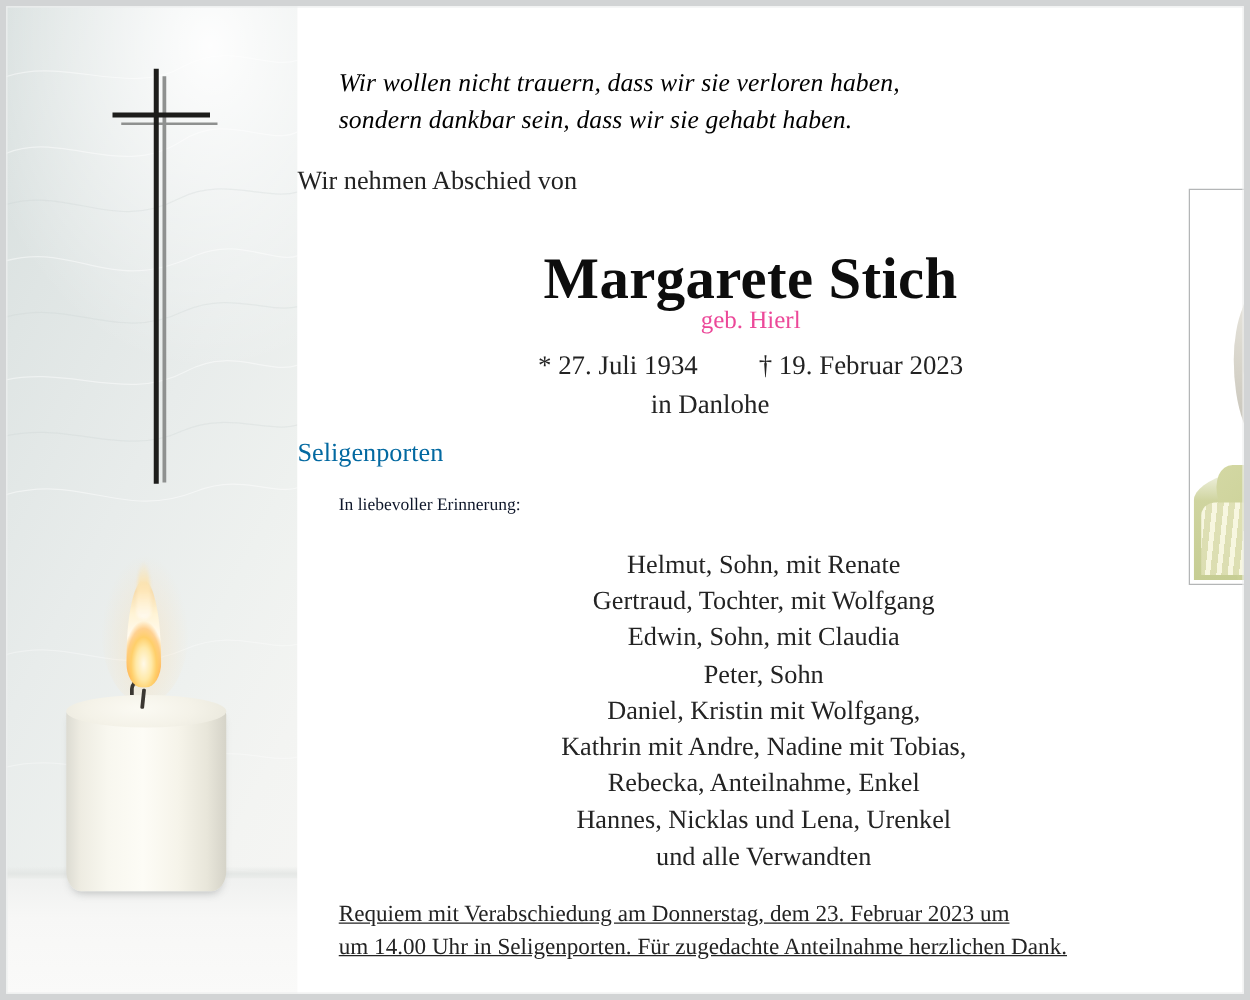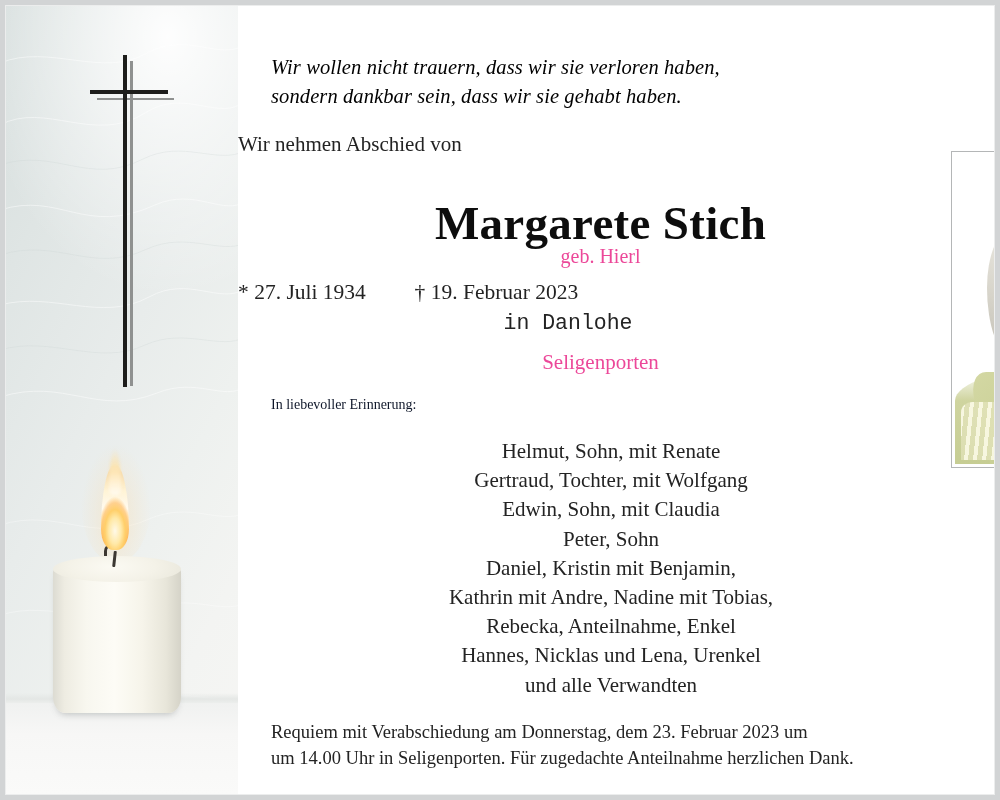--- a/index.html
+++ b/index.html
@@ -258,44 +258,44 @@
     text-align: center;
     font-size: 20px;
     color: #ec4899;
   }
 
   .dates {
     position: absolute;
     left: 0;
     top: 275px;
     width: 725px;
+    text-align: center;
     font-size: 21.5px;
     color: #232323;
   }
   .dates .gap { display: inline-block; width: 38px; }
 
   .birthplace {
     position: absolute;
     left: 0;
     top: 306px;
     width: 660px;
     text-align: center;
     font-size: 21.5px;
     color: #232323;
-    font-family: Liberation Mono, monospace;
   }
 
   .town {
     position: absolute;
     left: 0;
     top: 345px;
     width: 725px;
-    text-align: center;
+    text-align: left;
     font-size: 21px;
-    color: #ec4899;
+    color: #0369a1;
   }
 
   .memory-label {
     position: absolute;
     left: 33px;
     top: 392px;
     font-size: 14px;
     color: #0f172a;
     text-align: center;
   }
@@ -312,20 +312,21 @@
   .survivors div { white-space: nowrap; text-align: center; }
 
   .closing {
     position: absolute;
     left: 33px;
     top: 714px;
     width: 730px;
     font-size: 18.5px;
     line-height: 26px;
     color: #232323;
+    text-decoration: underline;
   }
   .closing div { white-space: nowrap; }
 
   
   .photo-frame {
     position: absolute;
     left: 713px;
     top: 146px;
     width: 237px;
     height: 317px;
@@ -461,21 +462,21 @@
 
     <div class="town">Seligenporten</div>
 
     <div class="memory-label">In liebevoller Erinnerung:</div>
 
     <div class="survivors">
       <div>Helmut, Sohn, mit Renate</div>
       <div>Gertraud, Tochter, mit Wolfgang</div>
       <div>Edwin, Sohn, mit Claudia</div>
       <div>Peter, Sohn</div>
-      <div>Daniel, Kristin mit Benjamin,</div>
+      <div>Daniel, Kristin mit Wolfgang,</div>
       <div>Kathrin mit Andre, Nadine mit Tobias,</div>
       <div>Rebecka, Anteilnahme, Enkel</div>
       <div>Hannes, Nicklas und Lena, Urenkel</div>
       <div>und alle Verwandten</div>
     </div>
 
     <div class="closing">
       <div>Requiem mit Verabschiedung am Donnerstag, dem 23. Februar 2023 um</div>
       <div>um 14.00 Uhr in Seligenporten. Für zugedachte Anteilnahme herzlichen Dank.</div>
     </div>

